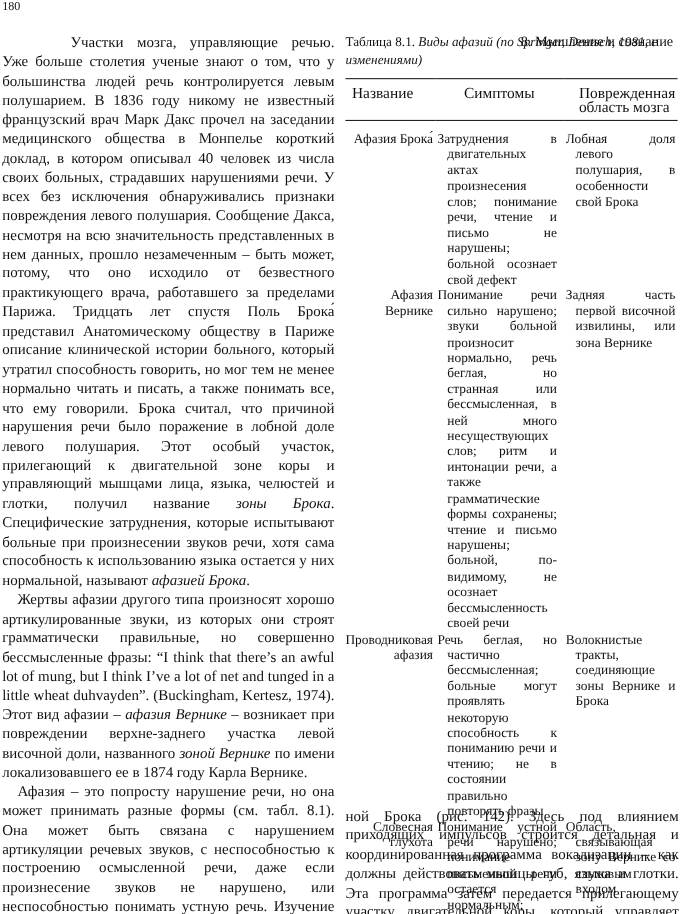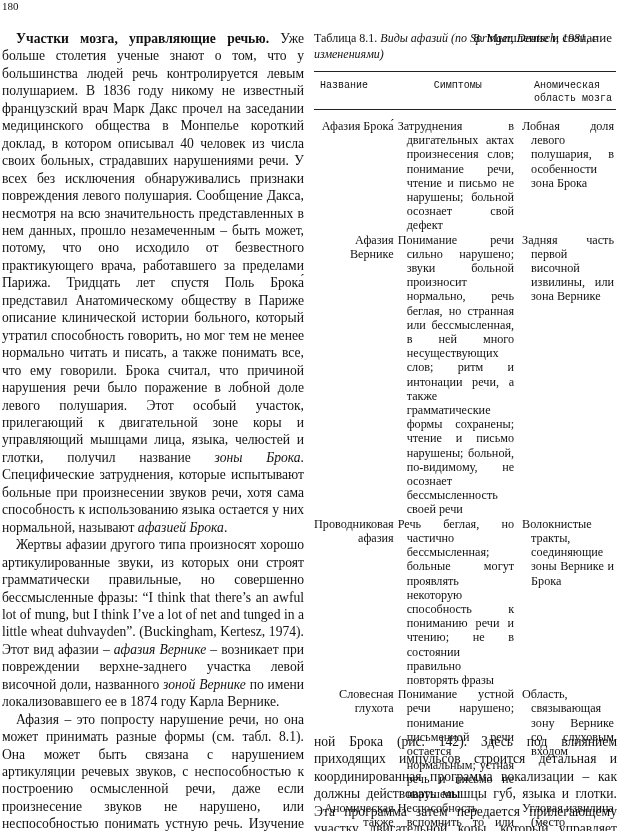--- a/index.html
+++ b/index.html
@@ -8,34 +8,34 @@
     font-family: "Liberation Serif", "DejaVu Serif", serif; color: #111;
   }
   .page-num { position: absolute; left: 2px; top: 0px; font-size: 11px; }
   .running-head { position: absolute; right: 8px; top: 0px; font-size: 13px; margin-top: 30px; }
 
   .col-left {
     position: absolute; left: 2px; top: 30px; width: 302px;
     font-size: 13.6px; line-height: 17.45px; text-align: justify;
   }
   .col-left p { margin: 0; text-indent: 14px; }
-  .col-left b { font-weight: bold; }
+  .col-left b { font-weight: normal; margin-left: 48px; }
   .col-left i { font-style: italic; }
 
   .col-right { position: absolute; left: 314px; top: 30px; width: 303px; }
   .table-caption { font-size: 12px; line-height: 16px; margin: 0 0 9px 0; }
   .table-caption i { font-style: italic; }
 
   table.aphasia {
     border-collapse: collapse; width: 302px; font-size: 12.2px; line-height: 14.2px;
     border-top: 1.5px solid #222; border-bottom: 1.5px solid #222;
   }
   table.aphasia thead th {
-    font-weight: normal; font-size: 10px; line-height: 13px; padding: 7px 2px 4px 2px;
-    border-bottom: 1.5px solid #222; vertical-align: top; font-family: Liberation Mono, monospace;
+    font-weight: normal; font-size: 14px; line-height: 13px; padding: 7px 2px 4px 2px;
+    border-bottom: 1.5px solid #222; vertical-align: top;
   }
   table.aphasia thead th.c1 { text-align: left; padding-left: 6px; }
   table.aphasia thead th.c2 { text-align: center; }
   table.aphasia thead th.c3 { text-align: left; padding-left: 14px; }
   table.aphasia td { vertical-align: top; padding: 0 2px; text-align: right; }
   table.aphasia tbody tr:first-child td { padding-top: 9px; }
   table.aphasia td.name { width: 60px; padding-left: 0; }
   table.aphasia td.sym { width: 128px; text-align: justify; padding-right: 6px; }
   table.aphasia td.area { width: 100px; text-align: justify; }
   .hang { display: block; padding-left: 9px; text-indent: -9px; }
@@ -59,33 +59,33 @@
 
 </div>
 
 <div class="col-right">
   <div class="table-caption"><span>Таблица 8.1. </span><i>Виды афазий (по Springer, Deutsch, 1981, с изменениями)</i></div>
   <table class="aphasia">
     <thead>
       <tr>
         <th class="c1">Название</th>
         <th class="c2">Симптомы</th>
-        <th class="c3">Аномическая область мозга</th>
+        <th class="c3">Поврежденная область мозга</th>
       </tr>
     </thead>
     <tbody>
       <tr>
         <td class="name">
             <span class="hang">Афазия Брока́</span>
           </td>
         <td class="sym">
             <span class="hang">Затруднения в двигательных актах произнесения слов; понимание речи, чтение и письмо не нарушены; больной осознает свой дефект</span>
           </td>
         <td class="area">
-            <span class="hang">Лобная доля левого полушария, в особенности зона Брока</span>
+            <span class="hang">Лобная доля левого полушария, в особенности свой Брока</span>
           </td>
       </tr>
       <tr>
         <td class="name">
             <span class="hang">Афазия Вернике</span>
           </td>
         <td class="sym">
             <span class="hang">Понимание речи сильно нарушено; звуки больной произносит нормально, речь беглая, но странная или бессмысленная, в ней много несуществующих слов; ритм и интонации речи, а также грамматические формы сохранены; чтение и письмо нарушены; больной, по-видимому, не осознает бессмысленность своей речи</span>
           </td>
         <td class="area">

